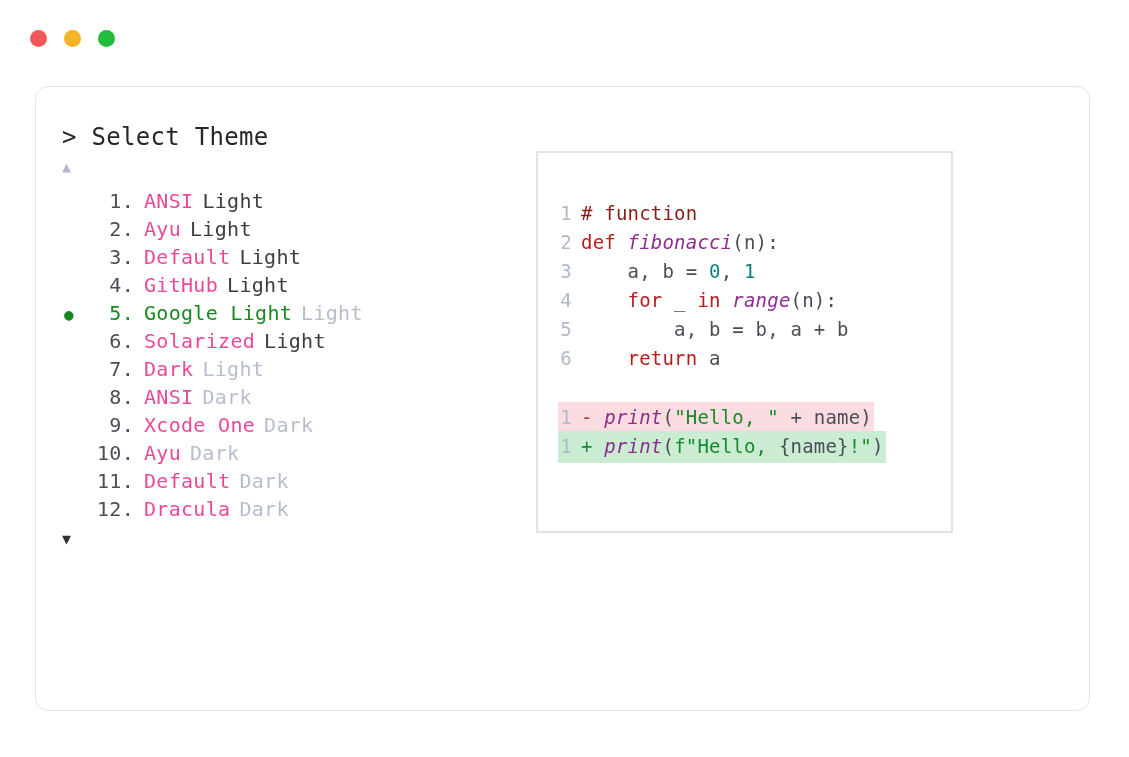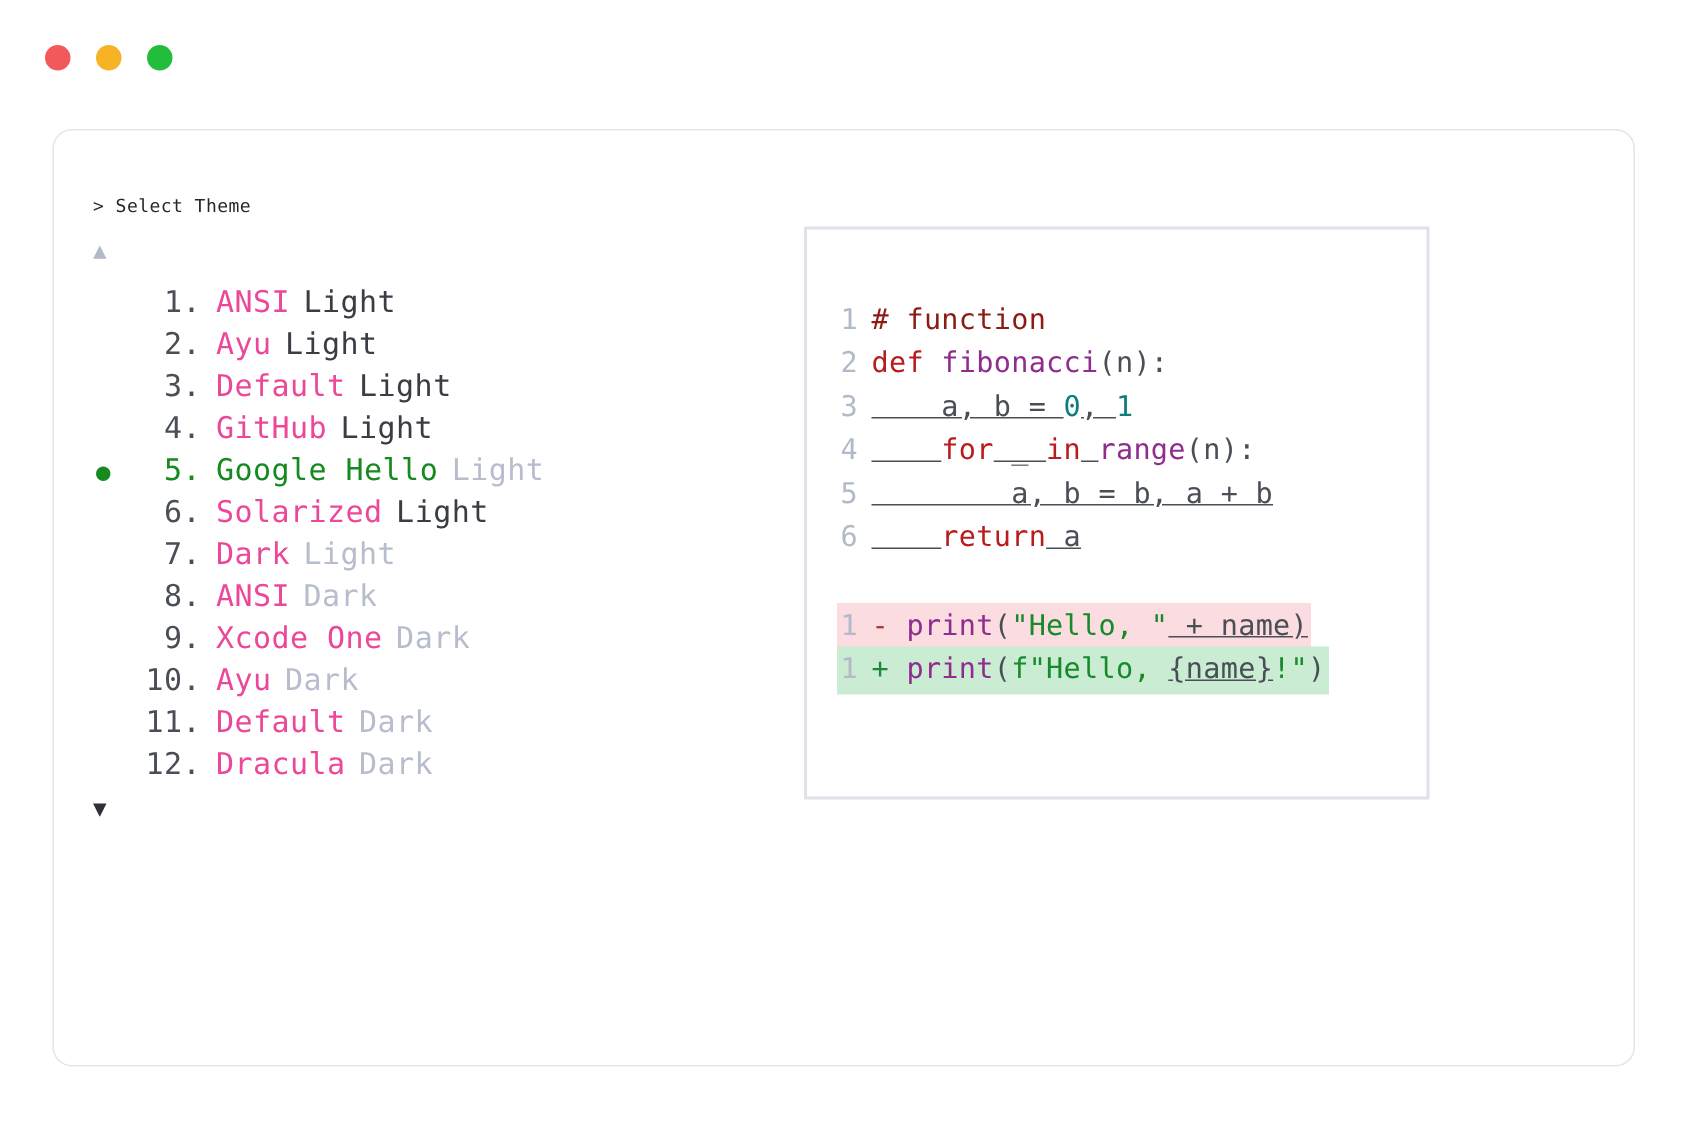--- a/index.html
+++ b/index.html
@@ -55,21 +55,21 @@
 
   
   .left-col {
     position: absolute;
     left: 26px;
     top: 36px;
     width: 470px;
   }
 
   .prompt-line {
-    font-size: 12px;
+    font-size: 24px;
     line-height: 28px;
     color: #24262b;
     letter-spacing: 0.3px;
     white-space: pre;
   }
   .prompt-caret { color: #24262b; }
 
   .scroll-arrow {
     font-size: 15px;
     line-height: 20px;
@@ -167,23 +167,23 @@
     color: #b2b9c9;
     display: inline-block;
     width: 14px;
     text-align: right;
     margin-right: 9px;
   }
 
   
   .tok-comment { color: #8c1c13; }
   .tok-kw      { color: #b91c1c; }
-  .tok-fn      { color: #8e2d8e; }
+  .tok-fn      { color: #8e2d8e; font-style: italic; }
   .tok-num     { color: #0f7d7d; }
-  .tok-plain   { color: #4a4e57; text-decoration: underline; }
+  .tok-plain   { color: #4a4e57; }
   .tok-str     { color: #178a2a; }
   .tok-punct   { color: #4a4e57; }
 
   
   .diff-seg {
     display: inline-block;
     padding: 1px 2px 2px 0;
   }
   .diff-del { background: #fbdde1; }
   .diff-add { background: #c9ecd3; }
@@ -207,21 +207,21 @@
 
       <div class="prompt-line"><span class="prompt-caret">&gt;</span><span> </span><span>Select Theme</span></div>
 
       <div class="scroll-arrow scroll-arrow-up">▲</div>
 
       <div class="theme-list" id="theme-list">
           <div class="theme-row"><span class="row-bullet"> </span><span class="row-num">1.</span><span class="row-name">ANSI</span><span class="row-variant">Light</span></div>
           <div class="theme-row"><span class="row-bullet"> </span><span class="row-num">2.</span><span class="row-name">Ayu</span><span class="row-variant">Light</span></div>
           <div class="theme-row"><span class="row-bullet"> </span><span class="row-num">3.</span><span class="row-name">Default</span><span class="row-variant">Light</span></div>
           <div class="theme-row"><span class="row-bullet"> </span><span class="row-num">4.</span><span class="row-name">GitHub</span><span class="row-variant">Light</span></div>
-          <div class="theme-row dim selected"><span class="row-bullet">●</span><span class="row-num">5.</span><span class="row-name">Google Hello</span><span class="row-variant">Light</span></div>
+          <div class="theme-row dim selected"><span class="row-bullet">●</span><span class="row-num">5.</span><span class="row-name">Google Light</span><span class="row-variant">Light</span></div>
           <div class="theme-row"><span class="row-bullet"> </span><span class="row-num">6.</span><span class="row-name">Solarized</span><span class="row-variant">Light</span></div>
           <div class="theme-row dim"><span class="row-bullet"> </span><span class="row-num">7.</span><span class="row-name">Dark</span><span class="row-variant">Light</span></div>
           <div class="theme-row dim"><span class="row-bullet"> </span><span class="row-num">8.</span><span class="row-name">ANSI</span><span class="row-variant">Dark</span></div>
           <div class="theme-row dim"><span class="row-bullet"> </span><span class="row-num">9.</span><span class="row-name">Xcode One</span><span class="row-variant">Dark</span></div>
           <div class="theme-row dim"><span class="row-bullet"> </span><span class="row-num">10.</span><span class="row-name">Ayu</span><span class="row-variant">Dark</span></div>
           <div class="theme-row dim"><span class="row-bullet"> </span><span class="row-num">11.</span><span class="row-name">Default</span><span class="row-variant">Dark</span></div>
           <div class="theme-row dim"><span class="row-bullet"> </span><span class="row-num">12.</span><span class="row-name">Dracula</span><span class="row-variant">Dark</span></div>
         </div>
 
       <div class="scroll-arrow scroll-arrow-down">▼</div>

